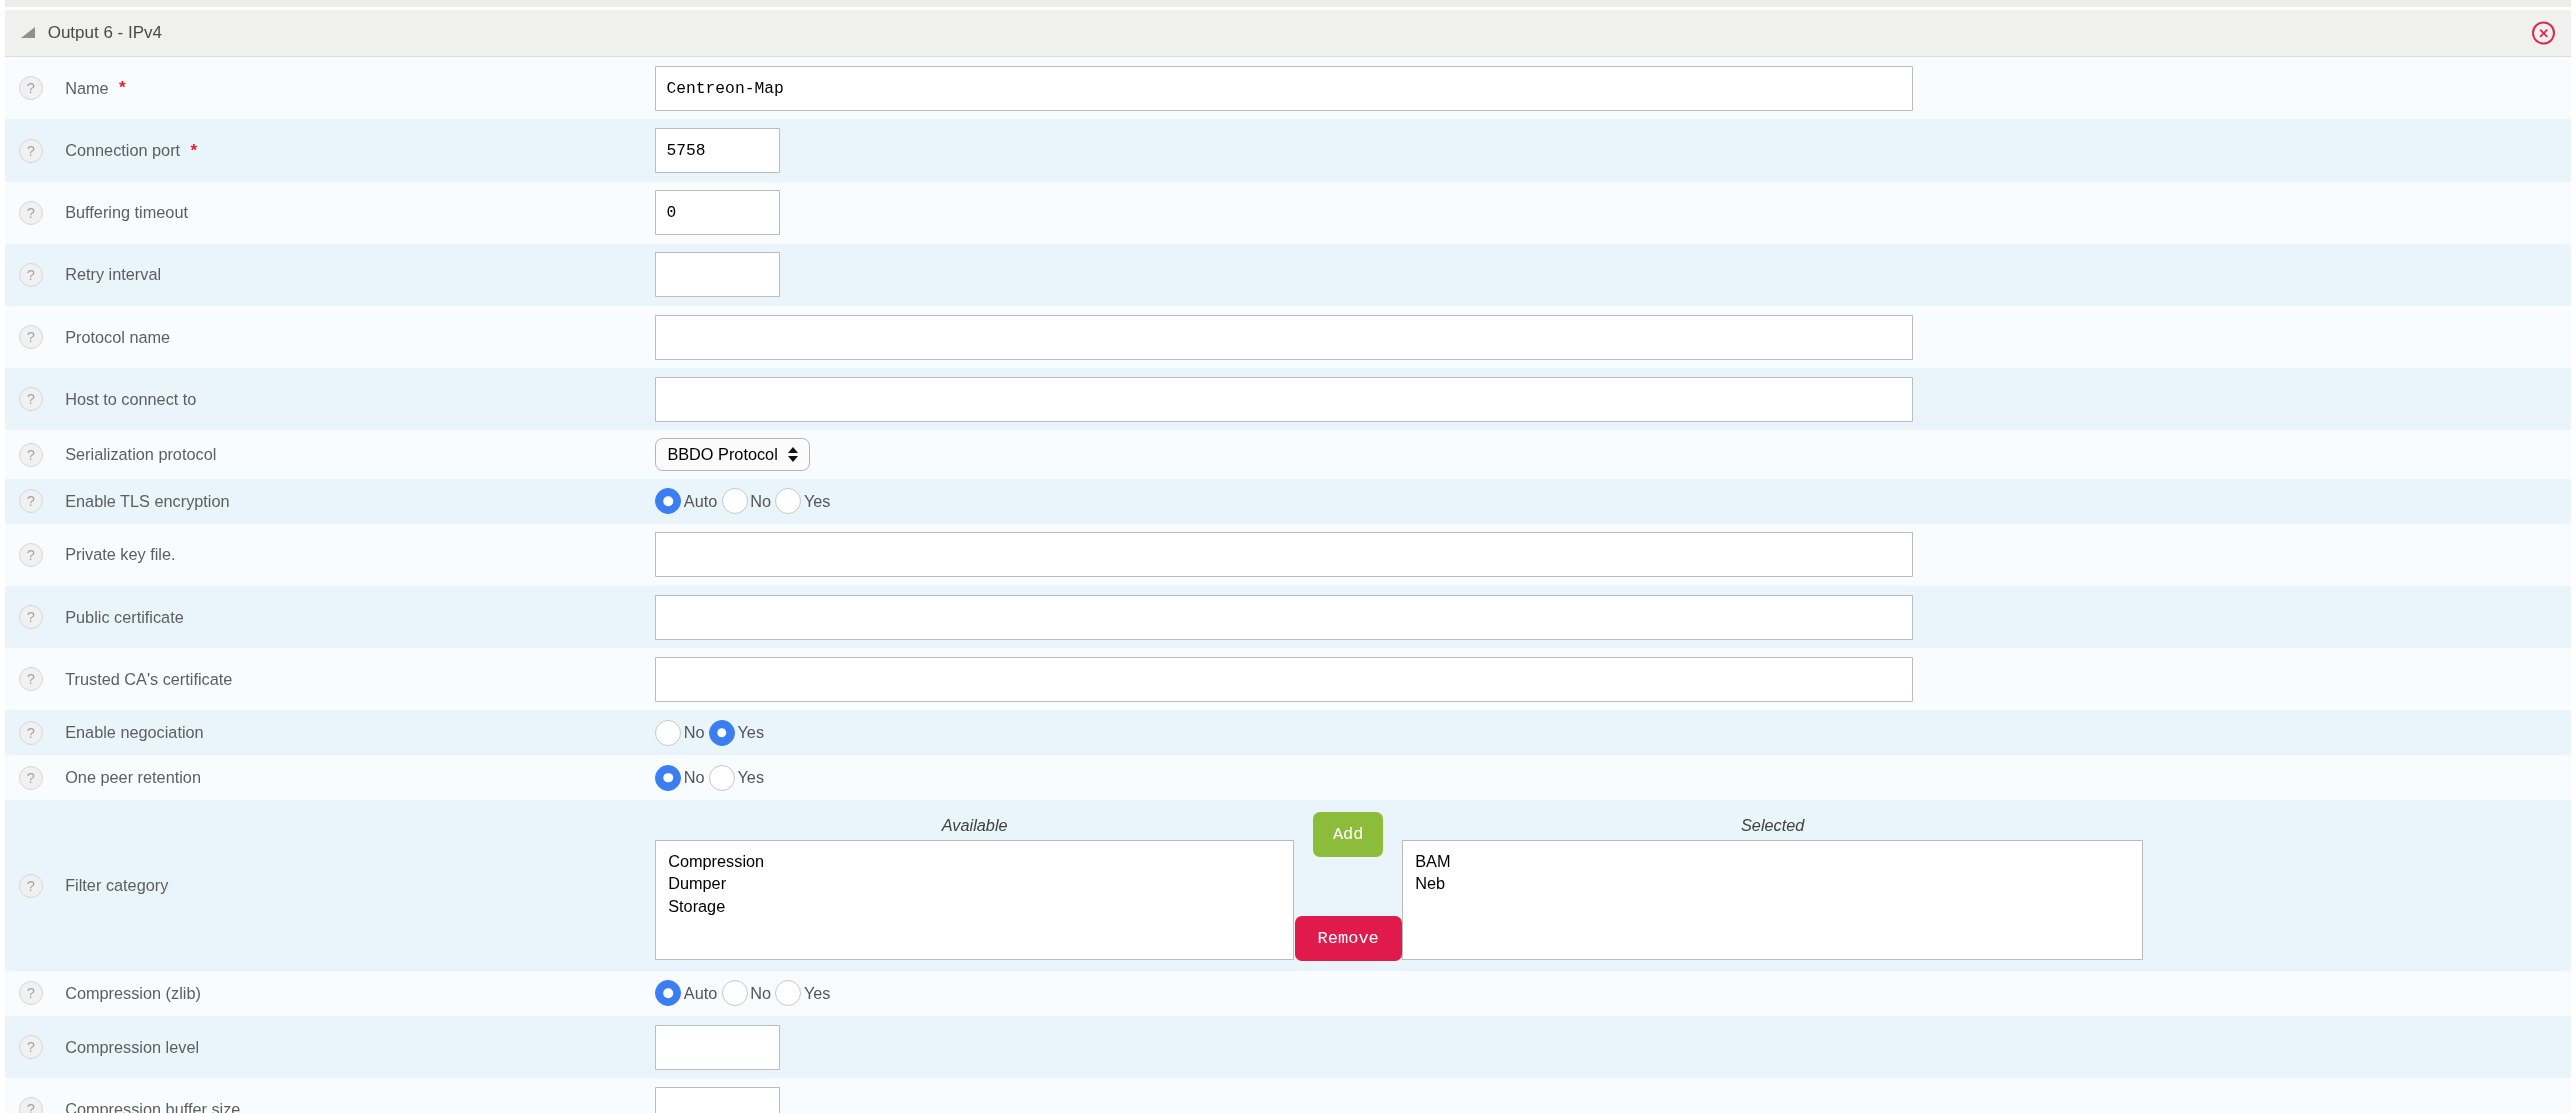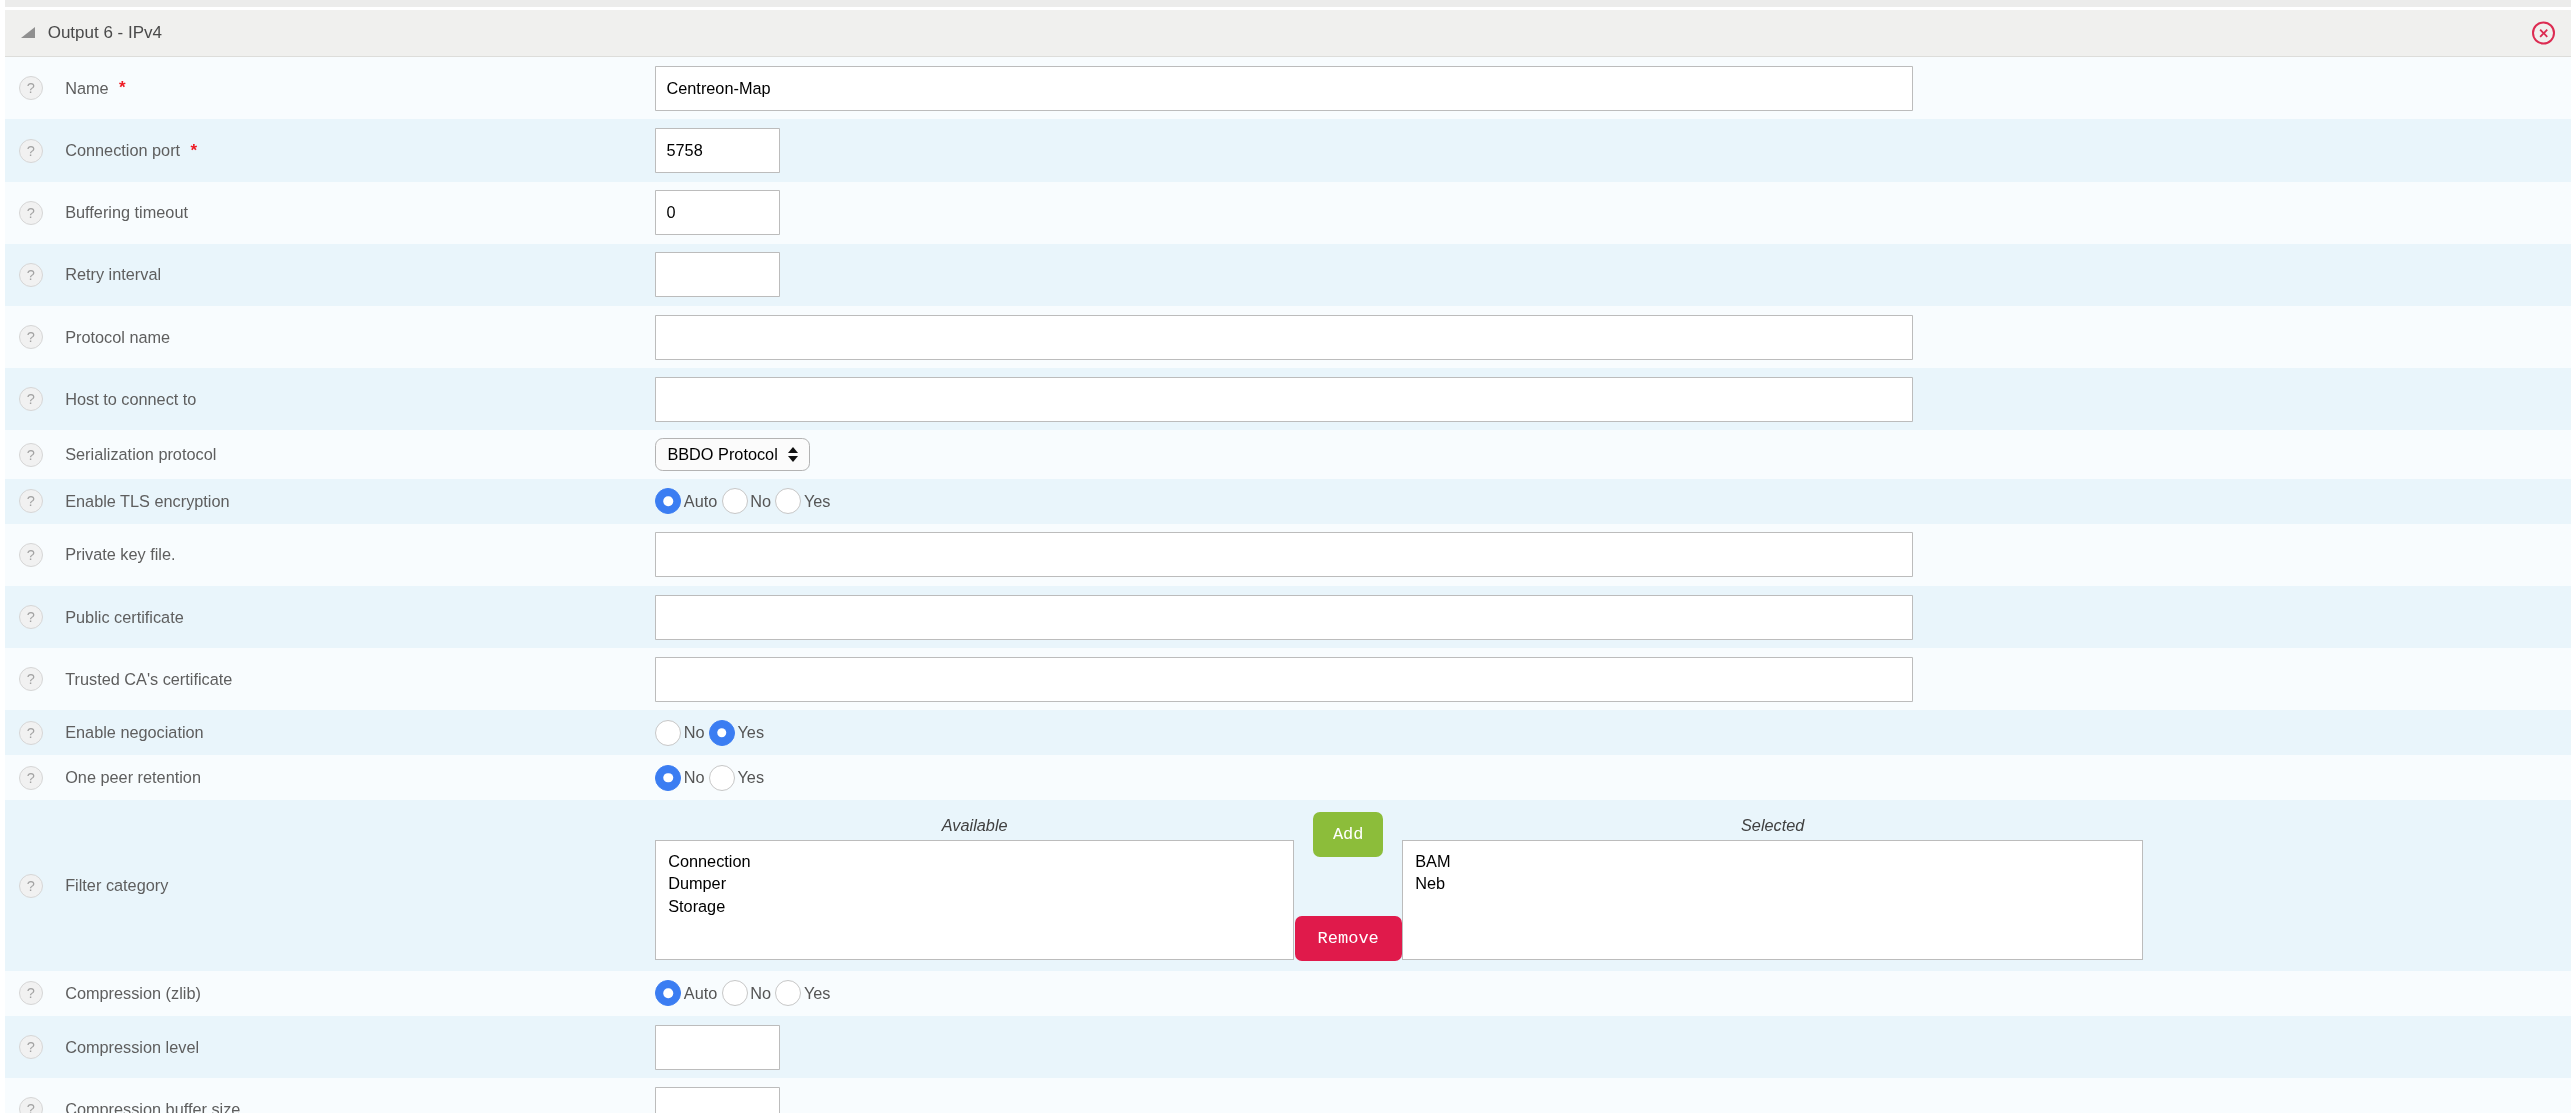--- a/index.html
+++ b/index.html
@@ -43,21 +43,21 @@
     font-size:14.6px;box-sizing:border-box;cursor:pointer;
   }
   .lbl{margin-left:22.3px;font-size:16.3px;color:#5e5e5e;}
   .req{color:#ee1b24;margin-left:10.3px;font-size:17px;font-weight:bold;}
   .fieldcell{flex:1;display:flex;align-items:center;}
 
   
   .ti{
     height:45px;border:1.7px solid #bcbcbc;background:#fff;font-size:16.3px;
     padding:0 10.3px;color:#000;box-sizing:border-box;border-radius:0.9px;
-    font-family:Liberation Sans, sans-serif;outline:none;
+    font-family:Liberation Mono, monospace;outline:none;
   }
   .ti.long{width:1258px;}
   .ti.short{width:125px;}
 
   
   .sel{
     height:33px;border:1.7px solid #b3b3b3;border-radius:7.7px;background:#fbfbfb;
     display:inline-flex;align-items:center;padding:0 11.2px;box-sizing:border-box;
     font-size:16.3px;color:#000;gap:10.3px;cursor:pointer;
   }
@@ -264,21 +264,21 @@
     <div class="row row-filter">
       <div class="labelcell">
         <span class="help">?</span>
         <span class="lbl">Filter category</span>
       </div>
       <div class="fieldcell">
         <div class="filter-field">
           <div class="fcol left">
             <div class="flabel">Available</div>
             <div class="listbox">
-              <div class="item">Connection</div>
+              <div class="item">Compression</div>
               <div class="item">Dumper</div>
               <div class="item">Storage</div>
             </div>
           </div>
           <div class="fcol mid">
             <div class="btn add">Add</div>
             <div class="btn remove">Remove</div>
           </div>
           <div class="fcol right">
             <div class="flabel">Selected</div>

